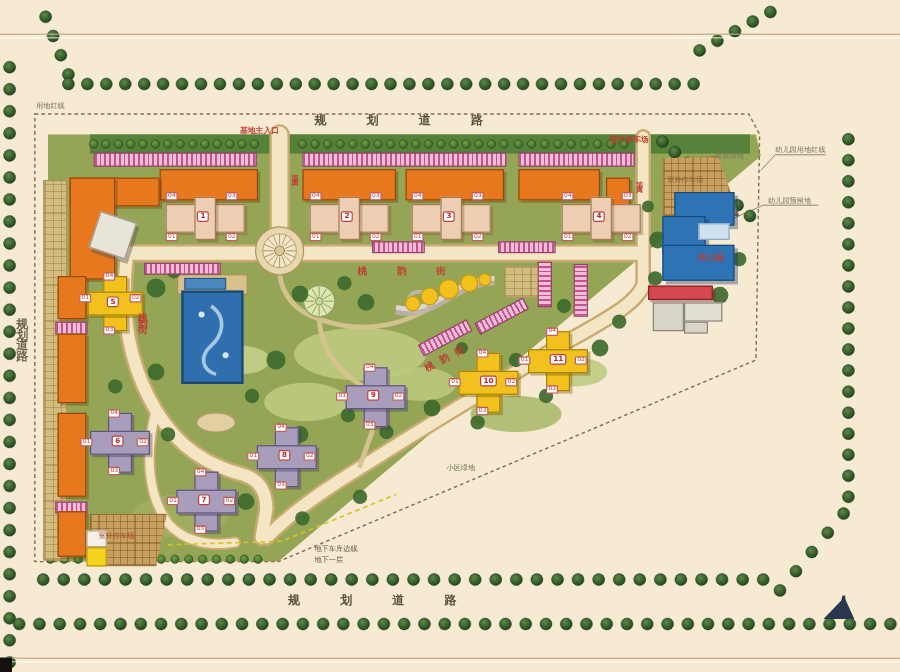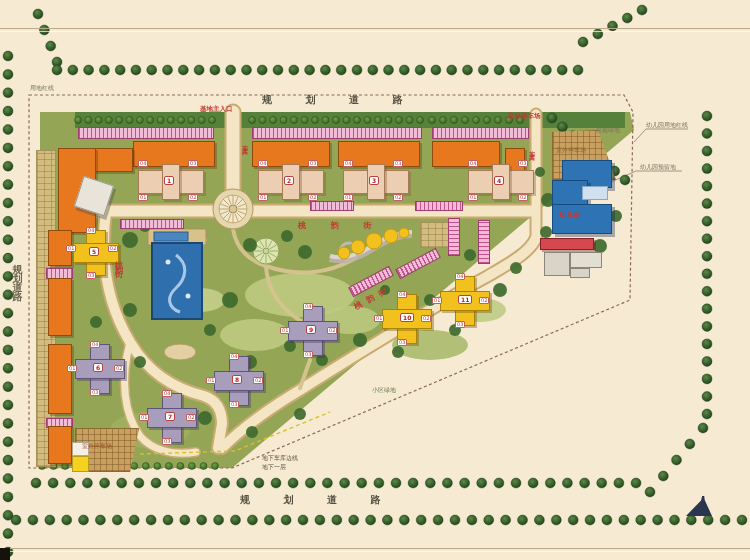--- a/index.html
+++ b/index.html
@@ -484,21 +484,21 @@
   <div class="b orange" style="left:48px;top:426px;width:24px;height:38px;"></div>
 
   <div class="b" style="left:72px;top:442px;width:17px;height:14px;background:#f4f0e4;border:1px solid #b0a890;"></div>
   <div class="b" style="left:72px;top:456px;width:17px;height:16px;background:#f5d21e;border:1px solid #b89a20;"></div>
 
   <div style="position:absolute;left:552px;top:158px;width:64px;height:78px;z-index:12;">
     <div class="kg-block" style="left:10px;top:2px;width:48px;height:26px;"></div>
     <div class="kg-block" style="left:0;top:22px;width:34px;height:30px;"></div>
     <div class="kg-block" style="left:0;top:46px;width:58px;height:28px;"></div>
     <div style="position:absolute;left:30px;top:28px;width:24px;height:12px;background:#cfe0ee;border:1px solid #8aa8c4;"></div>
-    <div class="lbl tiny-red" style="left:7px;top:52px;font-size:7px;">幼儿园</div>
+    <div class="lbl tiny-red" style="left:30px;top:52px;font-size:7px;">幼儿园</div>
   </div>
 
   <div class="b" style="left:540px;top:238px;width:54px;height:12px;background:#d4494f;border:1px solid #8a2026;box-shadow:2px 2px 0 rgba(90,20,25,.35);"></div>
   <div class="b" style="left:544px;top:252px;width:26px;height:24px;background:#d8d4c8;border:1px solid #8a8578;"></div>
   <div class="b" style="left:570px;top:252px;width:32px;height:16px;background:#e2ded2;border:1px solid #8a8578;"></div>
   <div class="b" style="left:570px;top:268px;width:20px;height:10px;background:#d8d4c8;border:1px solid #8a8578;"></div>
 
   <div class="cl" style="left:138px;top:162px;">
     <div class="part" style="left:0;top:8px;width:24px;height:22px;"></div>
       <div class="part" style="left:40px;top:8px;width:24px;height:22px;"></div>

